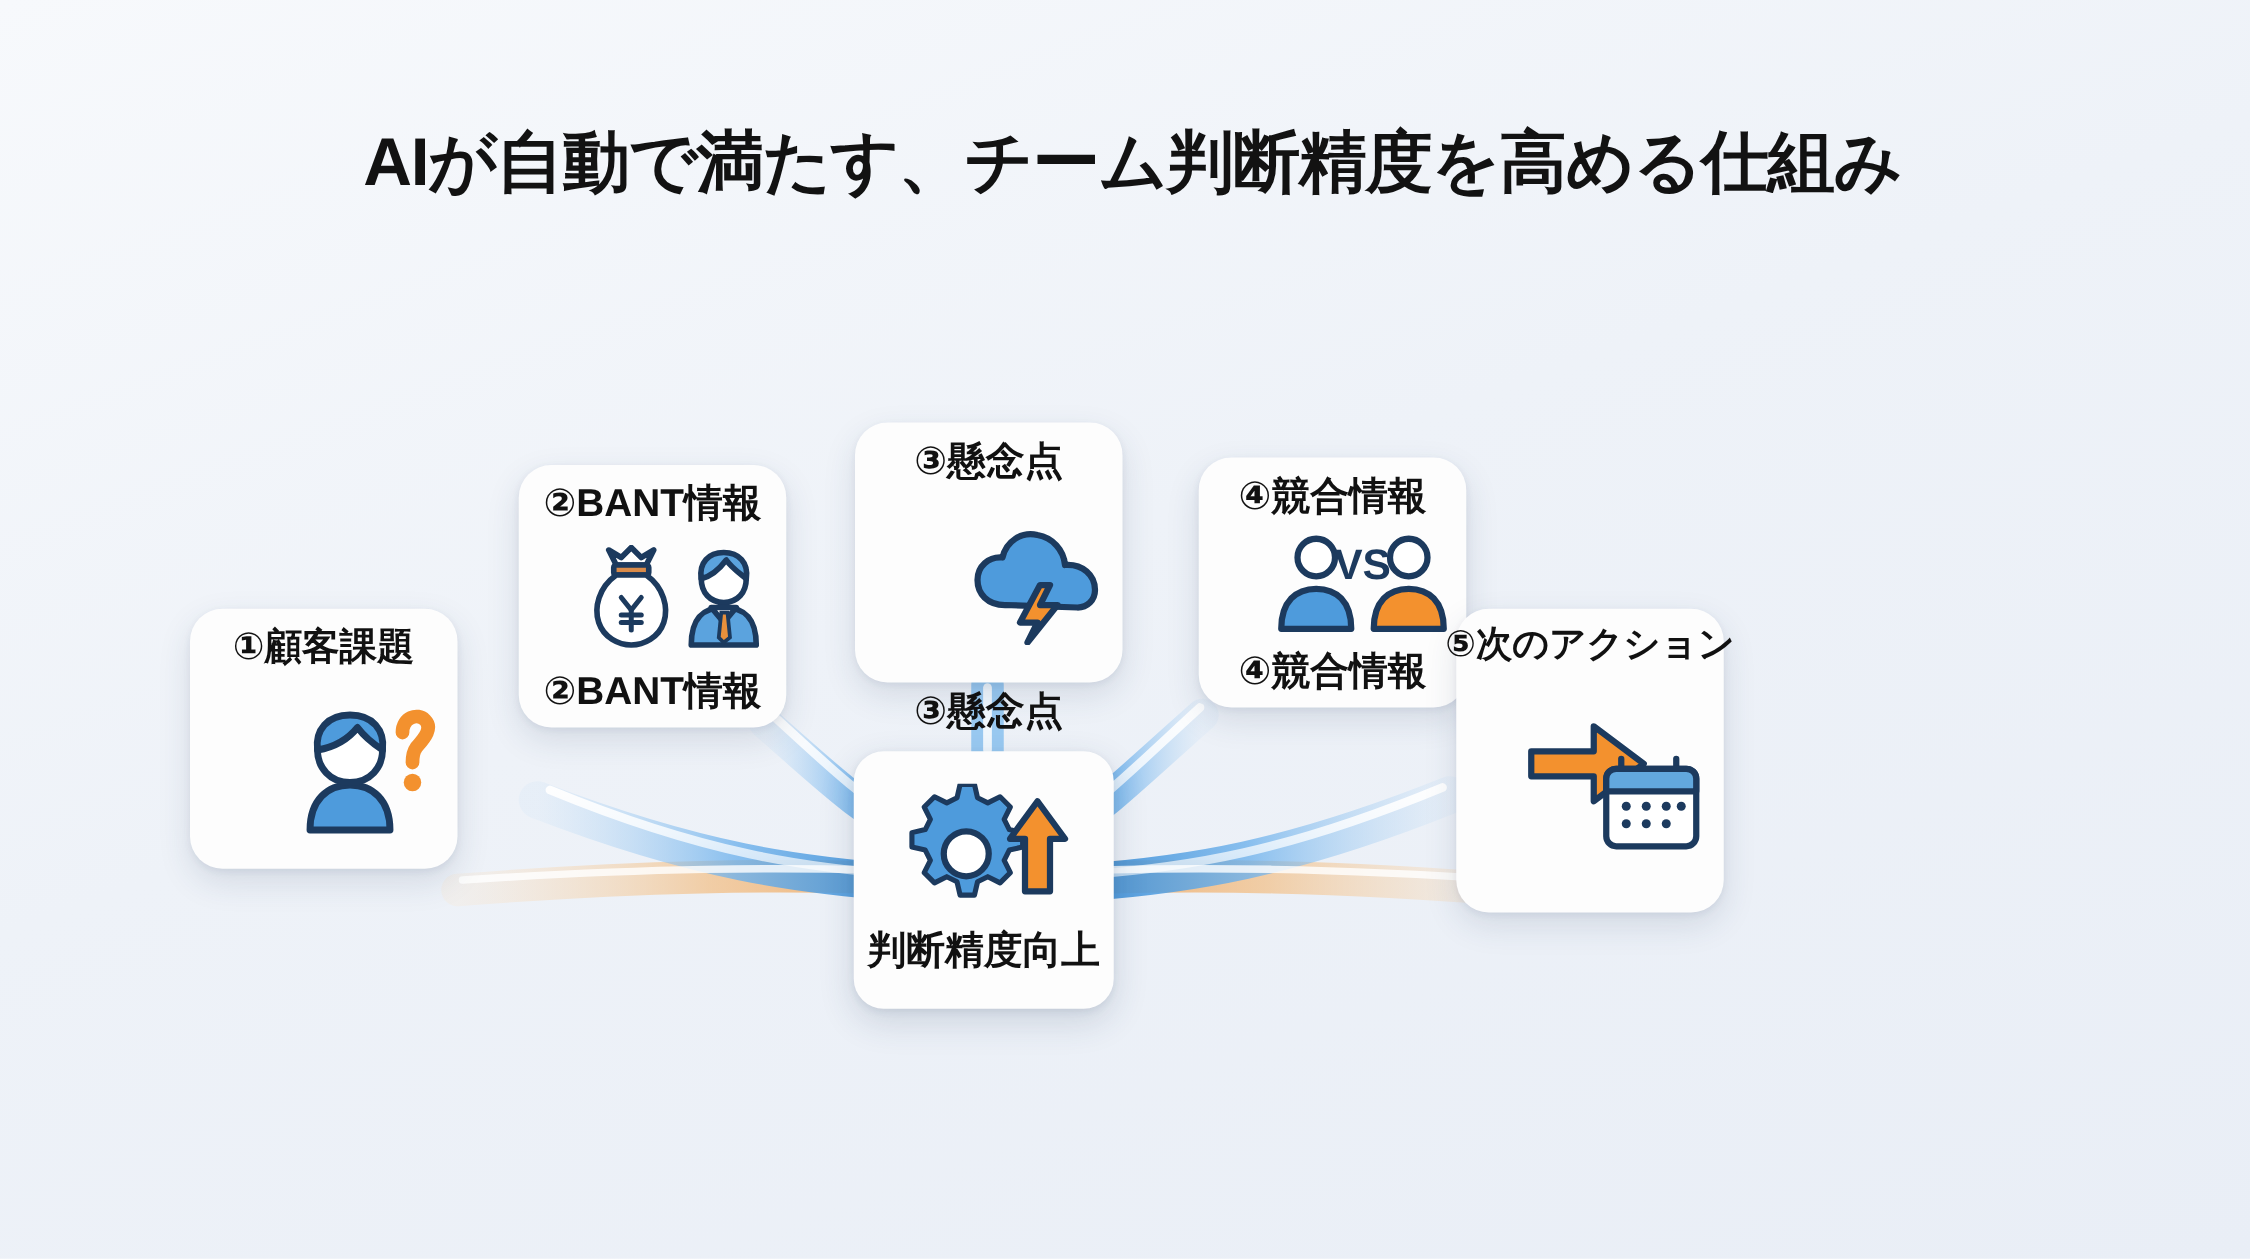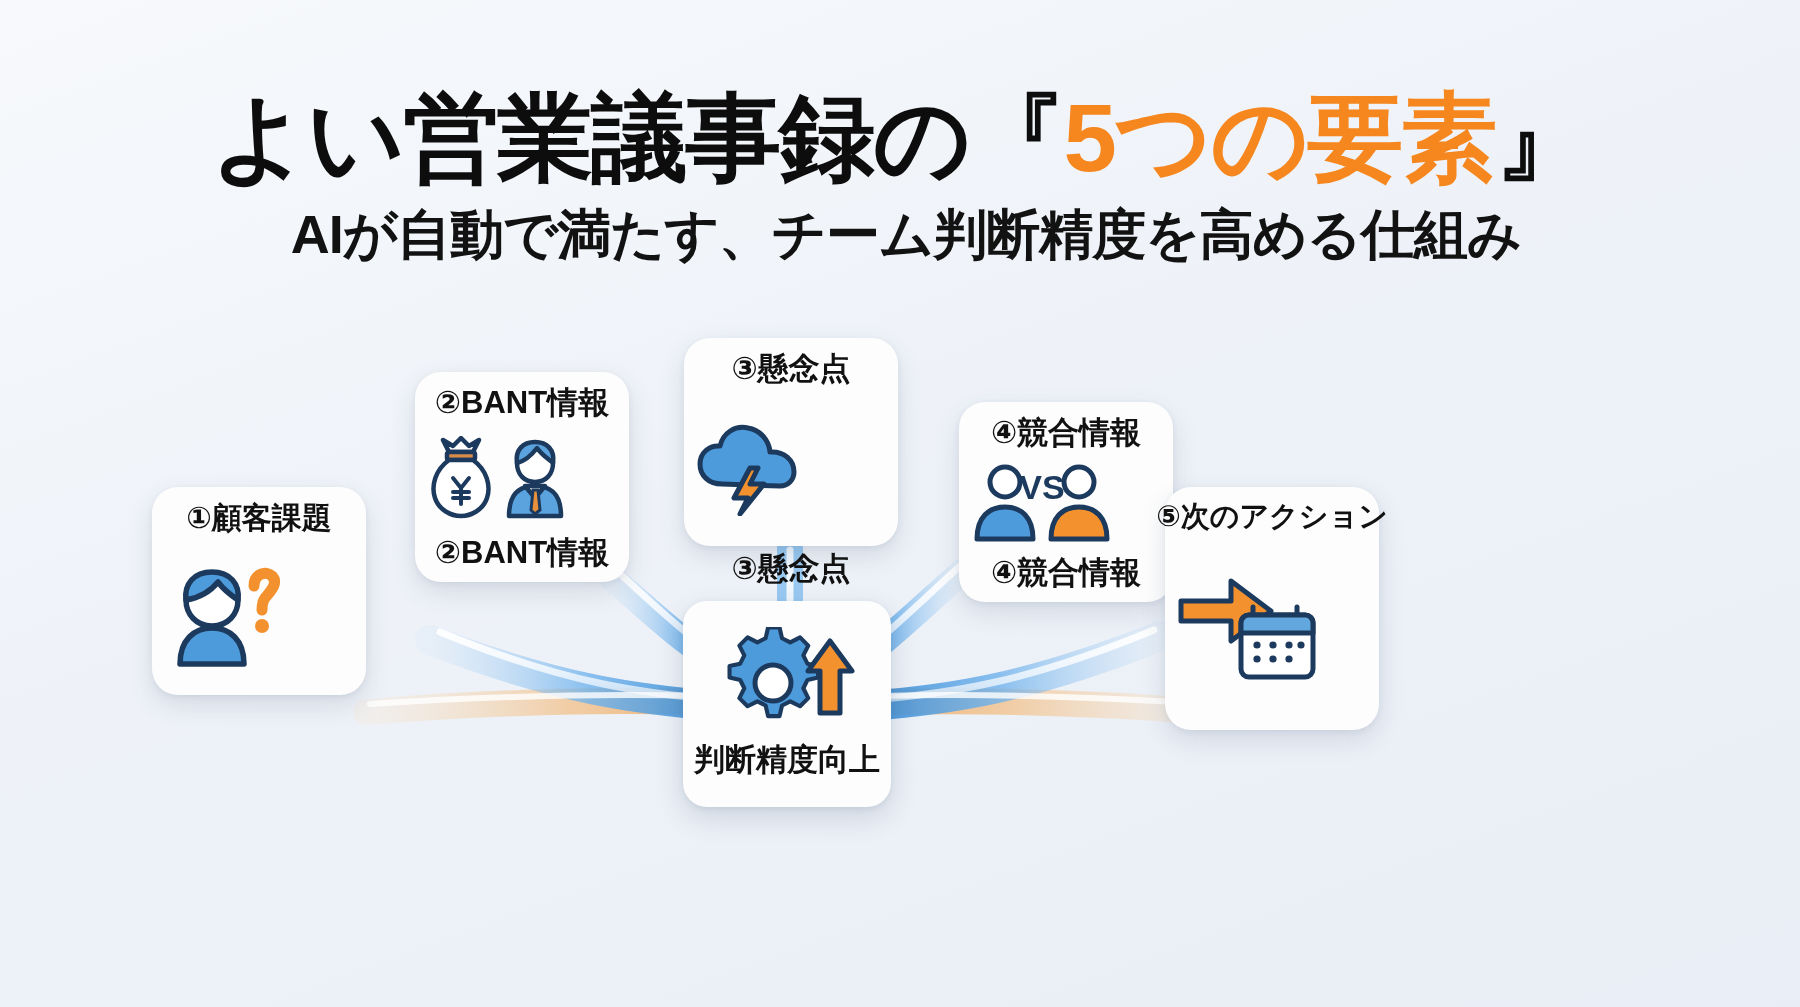--- a/index.html
+++ b/index.html
@@ -48,33 +48,33 @@
     display:flex; flex-direction:column;
     align-items:center; justify-content:flex-start;
     padding:14px 10px 12px;
     z-index:4;
   }
   .card-label {
     font-size:31px; font-weight:900; color:#111;
     white-space:nowrap; line-height:1.1;
   }
   .card-icon {
-    flex:1; display:flex; align-items:center; justify-content:flex-start;
+    flex:1; display:flex; align-items:center; justify-content:flex-end;
     width:100%;
   }
   .card-label-bottom {
     font-size:31px; font-weight:900; color:#111;
     white-space:nowrap; line-height:1.1;
   }
 
   
   #card-1 { left:152px;  top:487px; width:214px; height:208px;gap:11px; }
   #card-2 { left:415px;  top:372px; width:214px; height:210px; }
   #card-3 { left:684px;  top:338px; width:214px; height:208px;gap:36px; }
-  #card-4 { left:959px;  top:366px; width:214px; height:200px;margin-top:36px; }
+  #card-4 { left:959px;  top:366px; width:214px; height:200px; }
   #card-5 { left:1165px; top:487px; width:214px; height:243px; }
 
   #card-1 .card-label { font-size:30px; }
   #card-5 .card-label { font-size:29px; }
 
   
   #hub {
     position:absolute;
     left:683px; top:601px;
     width:208px; height:206px;
@@ -136,21 +136,20 @@
   <path d="M 440 632 C 566 684 646 694 722 700" stroke="url(#gradWhite)" stroke-width="7" fill="none" stroke-linecap="round"></path>
   <path d="M 618 572 C 664 614 694 644 738 666" stroke="url(#gradWhite)" stroke-width="7" fill="none" stroke-linecap="round"></path>
   <path d="M 790 550 L 790 600" stroke="#ffffff" stroke-width="7" fill="none" stroke-linecap="round" opacity="0.85"></path>
   <path d="M 960 566 C 912 610 880 642 844 666" stroke="url(#gradWhite)" stroke-width="7" fill="none" stroke-linecap="round"></path>
   <path d="M 1154 630 C 1028 682 950 694 868 700" stroke="url(#gradWhite)" stroke-width="7" fill="none" stroke-linecap="round"></path>
   <path d="M 370 704 C 524 694 622 694 702 696" stroke="#ffffff" stroke-width="6" fill="none" stroke-linecap="round" opacity="0.8"></path>
   <path d="M 1208 704 C 1058 694 960 694 880 696" stroke="#ffffff" stroke-width="6" fill="none" stroke-linecap="round" opacity="0.8"></path>
 </svg>
 
 <div id="title-block">
-  <h1 id="main-title"><span>よい営業議事録の『</span><span class="accent">5つの要素</span><span>』</span></h1>
   <h2 id="subtitle">AIが自動で満たす、チーム判断精度を高める仕組み</h2>
 </div>
 
 <div class="card" id="card-1">
   <div class="card-label">①顧客課題</div>
   <div class="card-icon">
     <svg width="126" height="116" viewBox="0 0 126 116">
       <g stroke="#1C3A5E" stroke-width="5.5" stroke-linejoin="round" stroke-linecap="round">
         <path d="M18 108 C18 84 32 72 50 72 C68 72 82 84 82 108 Z" fill="#4E9BDC"></path>
         <path d="M50 18 C34 18 24 30 24 44 C24 58 34 70 50 70 C66 70 76 58 76 44 C76 30 66 18 50 18 Z" fill="#ffffff"></path>

